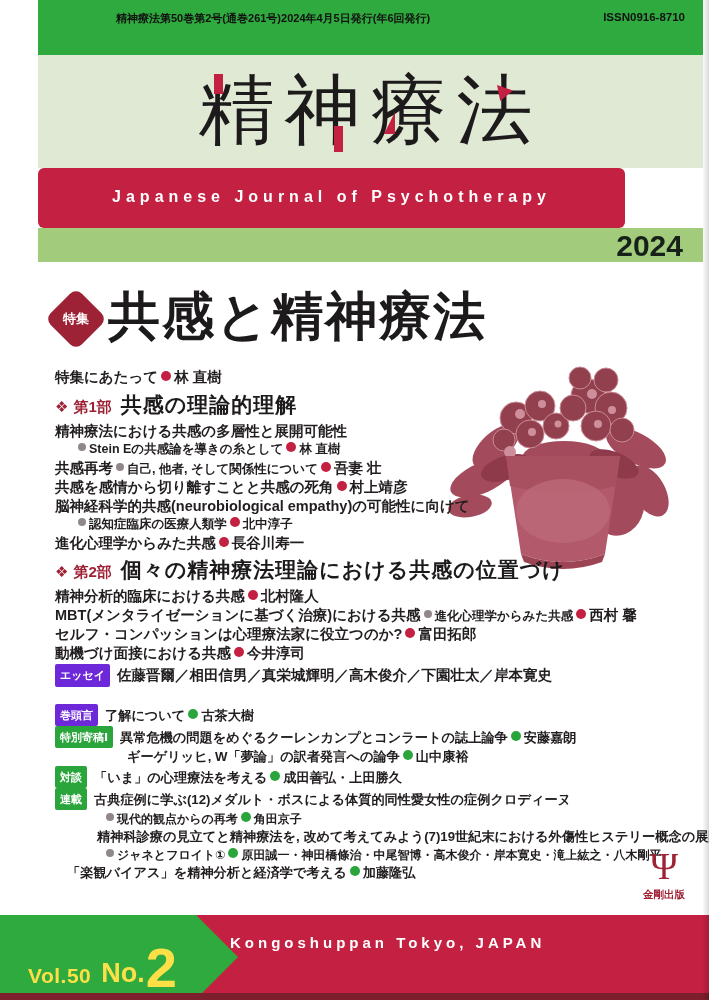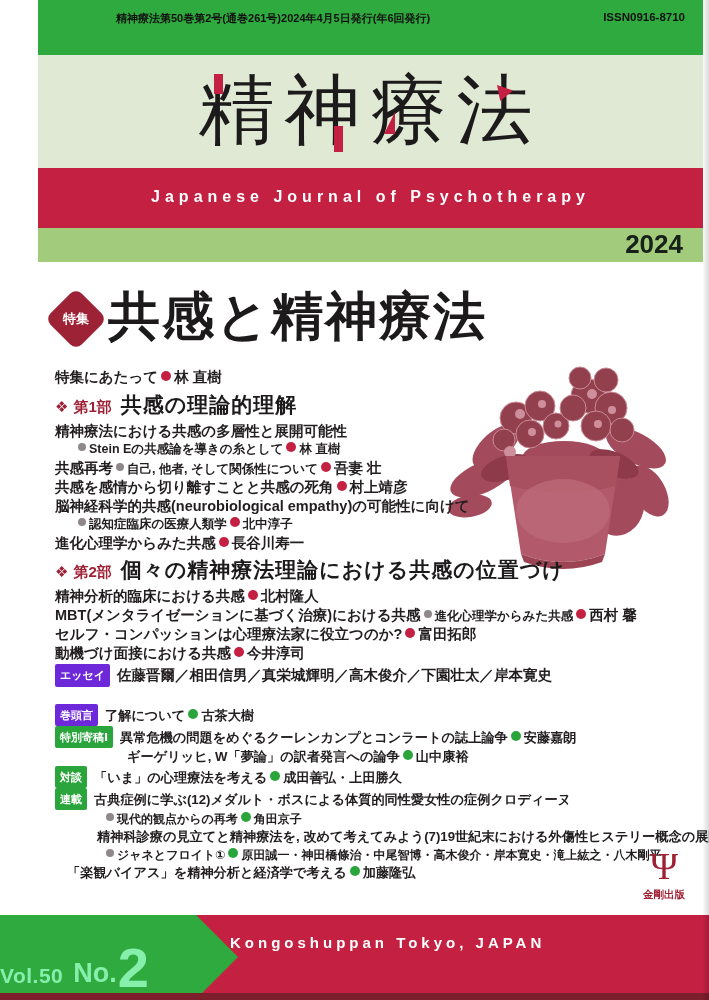--- a/index.html
+++ b/index.html
@@ -11,25 +11,25 @@
   #topbar .issue{position:absolute;left:78px;top:11px;font-size:11px;font-weight:700;color:#111;}
   #topbar .issn{position:absolute;right:18px;top:11px;font-size:11.5px;font-weight:800;color:#111;}
   #titlearea{left:38px;top:55px;width:665px;height:113px;background:#dfe9d4;}
   #jtitle{width:100%;text-align:center;line-height:110px;font-size:76px;font-weight:400;
           letter-spacing:10px;color:#1d1a1b;font-family:"Liberation Sans","DejaVu Sans",sans-serif;}
   .accent{position:absolute;background:#c32042;z-index:3;}
   #acc1{left:214px;top:74px;width:9px;height:20px;}
   #acc2{left:334px;top:126px;width:9px;height:26px;}
   #acc3{left:384px;top:112px;width:11px;height:22px;clip-path:polygon(100% 0,100% 100%,0 100%);}
   #acc4{left:497px;top:85px;width:16px;height:16px;clip-path:polygon(0 0,100% 35%,20% 100%);}
-  #redband{left:38px;top:168px;width:665px;height:60px;background:#c32042;}
+  #redband{left:38px;top:168px;width:587px;height:60px;background:#c32042;border-radius:6px;}
   #redband .sub{width:100%;text-align:center;line-height:58px;color:#fff;font-size:16px;
                 font-weight:800;letter-spacing:5px;}
   #yearband{left:38px;top:228px;width:665px;height:34px;background:#a2cc7c;}
-  #yearband .yr{position:absolute;right:20px;top:1px;font-size:26px;font-weight:800;color:#17211a;}
+  #yearband .yr{position:absolute;right:20px;top:1px;font-size:30px;font-weight:800;color:#17211a;}
   
   #featbadge{left:54px;top:297px;width:44px;height:44px;background:#9e2235;border-radius:8px;
              transform:rotate(45deg);z-index:2;}
   #featbadge .in{position:absolute;left:0;top:0;width:44px;height:44px;display:flex;align-items:center;
              justify-content:center;transform:rotate(-45deg);color:#fff;font-size:13px;font-weight:800;}
   #feattitle{left:108px;top:282px;font-size:52px;font-weight:700;letter-spacing:2px;color:#1d1a1b;
              font-family:"Liberation Serif","DejaVu Serif",serif;}
   
   #flower{left:446px;top:356px;width:232px;height:214px;z-index:1;}
   
@@ -59,21 +59,21 @@
   
   #pub{left:628px;top:846px;width:72px;text-align:center;z-index:2;}
   #pub .psi{font-size:38px;line-height:40px;color:#9e2235;font-family:"Liberation Serif","DejaVu Serif",serif;}
   #pub .pname{font-size:10.5px;font-weight:700;color:#9e2235;margin-top:2px;}
   
   #footband{left:0;top:915px;width:709px;height:85px;background:#c32042;}
   #footstrip{left:0;top:993px;width:709px;height:7px;background:#7c1e2c;z-index:4;}
   #greenarrow{position:absolute;left:0;top:0;width:196px;height:85px;background:#2faa3e;}
   #greenarrow::after{content:"";position:absolute;left:196px;top:0;width:0;height:0;
       border-left:42px solid #2faa3e;border-top:42.5px solid transparent;border-bottom:42.5px solid transparent;}
-  #volno{position:absolute;left:0;bottom:8px;display:flex;align-items:flex-end;color:#86efac;z-index:2;}
+  #volno{position:absolute;left:28px;bottom:8px;display:flex;align-items:flex-end;color:#fde047;z-index:2;}
   #volno .vol{font-size:21px;font-weight:900;margin-right:10px;margin-bottom:4px;letter-spacing:0.5px;}
   #volno .no{font-size:27px;font-weight:900;margin-right:1px;margin-bottom:3px;}
   #volno .num{font-size:56px;font-weight:900;line-height:48px;}
   #kongo{position:absolute;left:230px;top:19px;width:460px;text-align:left;color:#fff;
          font-size:15px;font-weight:800;letter-spacing:4px;white-space:nowrap;}
   
   #edge{left:703px;top:0;width:6px;height:1000px;
         background:linear-gradient(to right,rgba(0,0,0,0.02),rgba(0,0,0,0.15));z-index:5;}
 </style>
 </head>

